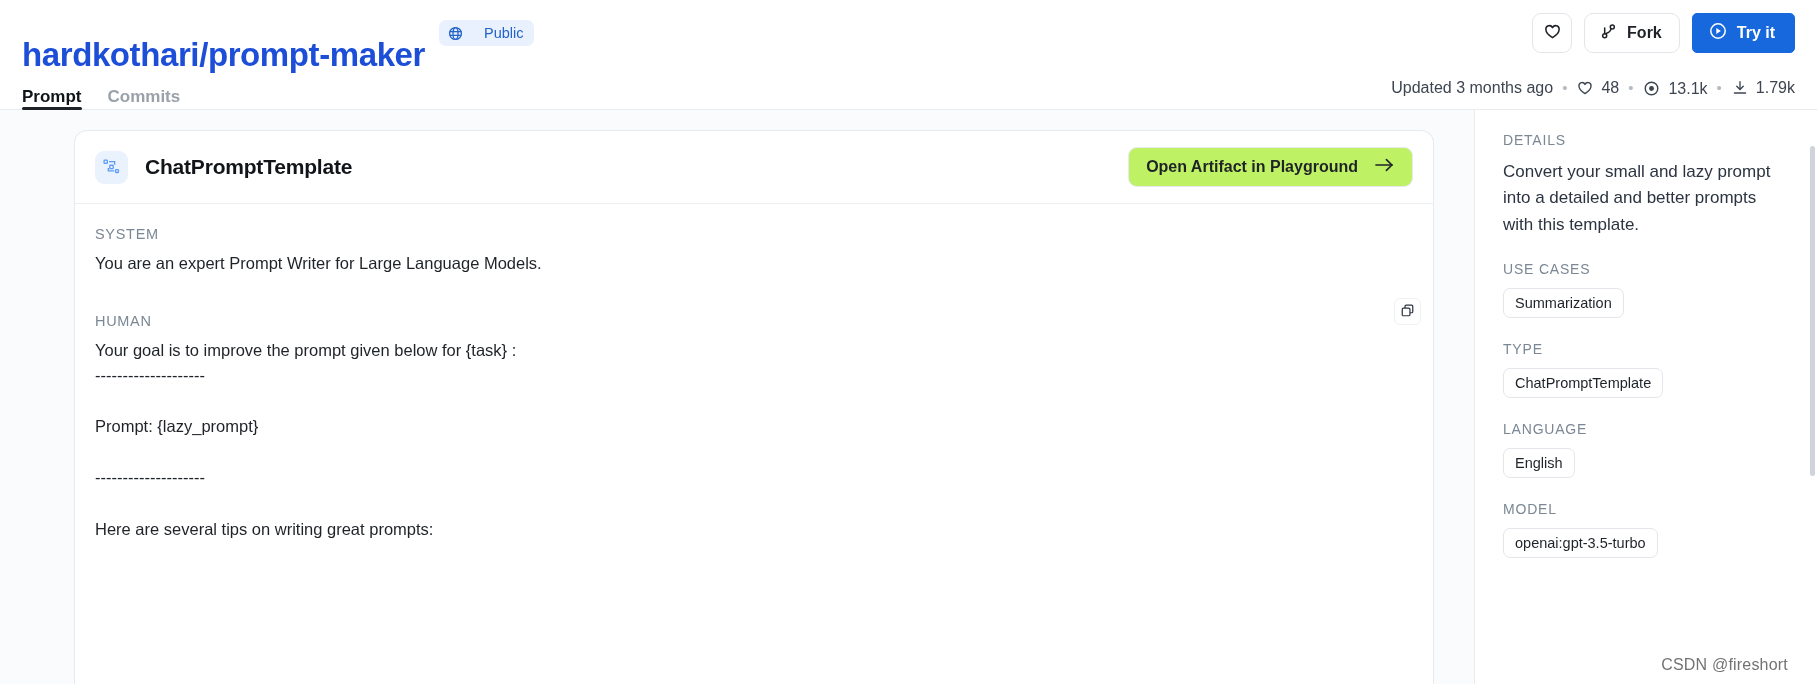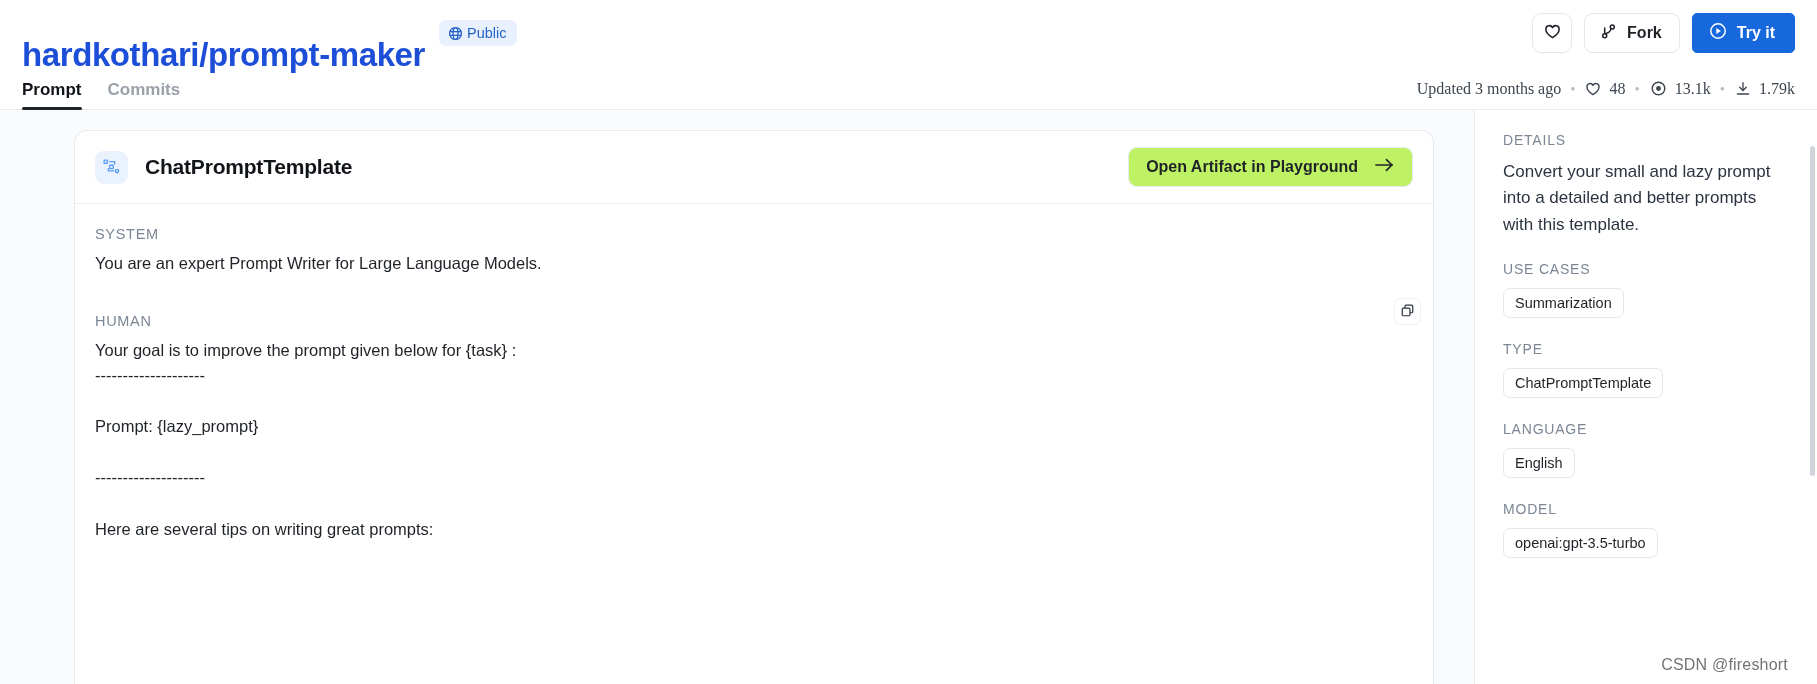--- a/index.html
+++ b/index.html
@@ -17,21 +17,21 @@
     display: flex; align-items: center; justify-content: space-between;
     padding: 14px 22px 10px 22px;
     height: 62px;
   }
   .title-wrap { display: flex; align-items: center; gap: 14px; }
   .repo-title {
     font-size: 33px; font-weight: 700; letter-spacing: -0.4px;
     color: #1d4ed8; line-height: 1.1; white-space: nowrap; margin-top: 44px;
   }
   .badge-public {
-    display: inline-flex; align-items: center; gap: 4px;
+    display: inline-flex; align-items: center; gap: 21px;
     background: #e8f1fd; color: #2563c9;
     border-radius: 7px; padding: 5px 11px 5px 9px;
     font-size: 14.5px; font-weight: 500;
   }
   .globe-icon { width: 15px; height: 15px; display:block; }
 
   .header-actions { display: flex; align-items: center; gap: 12px; }
   .btn {
     display: inline-flex; align-items: center; justify-content: center; gap: 9px;
     border: 1px solid #e3e6ea; background: #fff; border-radius: 9px;
@@ -48,30 +48,30 @@
 
   
   .tabrow {
     display: flex; align-items: flex-end; justify-content: space-between;
     padding: 0 22px; height: 48px;
     border-bottom: 1px solid #e9ecef;
   }
   .tabs { display: flex; align-items: flex-end; gap: 26px; height: 100%; }
   .tab {
     font-size: 17px; font-weight: 600; color: #9aa1a9;
-    padding-bottom: 11px; cursor: pointer; position: relative; line-height: 1; text-align: center;
+    padding-bottom: 4px; cursor: pointer; position: relative; line-height: 1; text-align: center;
   }
   .tab.active { color: #111418; font-weight: 700; }
   .tab.active::after {
     content: ""; position: absolute; left: 0; right: 0; bottom: -1px;
     height: 3px; background: #1f2328; border-radius: 2px;
   }
   .stats {
-    display: flex; align-items: flex-end; gap: 9px;
-    font-size: 16px; color: #3d4650; padding-bottom: 11px; font-family: Liberation Serif, serif;
+    display: flex; align-items: flex-start; gap: 9px;
+    font-size: 16px; color: #3d4650; padding-bottom: 11px;
   }
   .stats .dot { color: #b5bbc2; font-size: 15px; }
   .stat { display: inline-flex; align-items: center; gap: 7px; }
   .stat svg { display:block; }
 
   
   .body { display: flex; height: calc(684px - 62px - 48px); }
   .main-col {
     flex: 1 1 auto; background: #fafbfd;
     padding: 20px 40px 0 74px; overflow: hidden;

